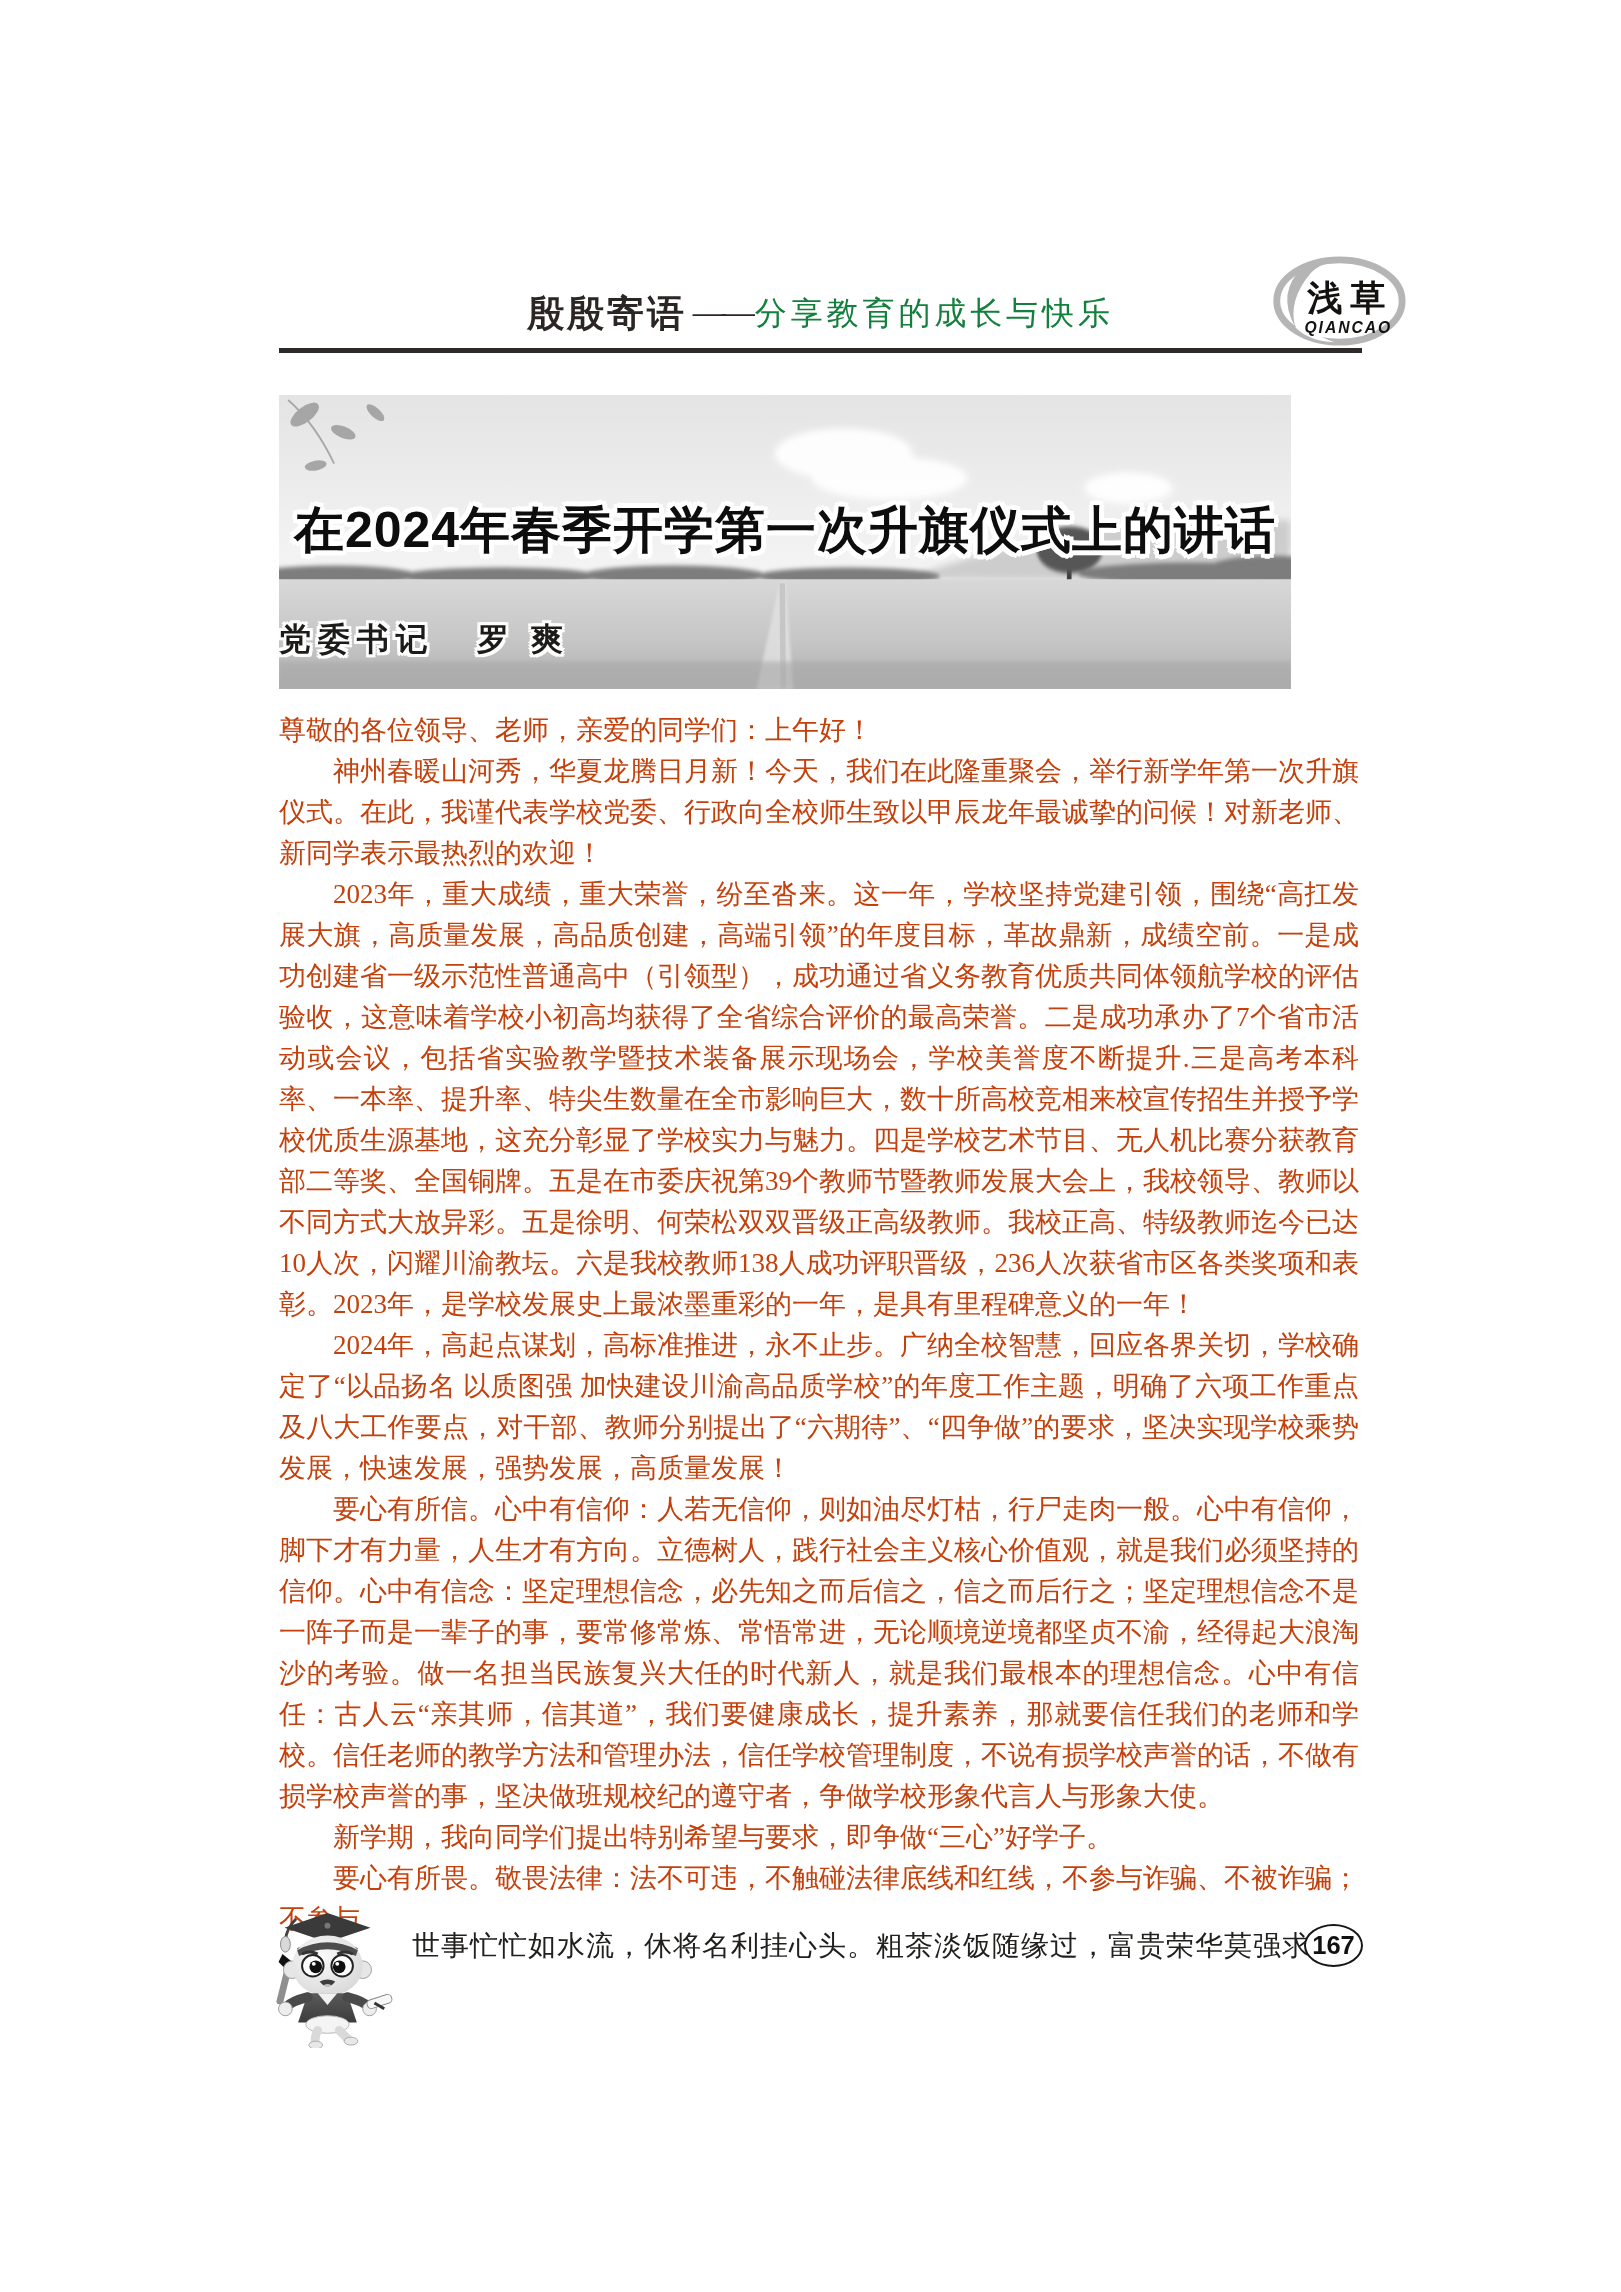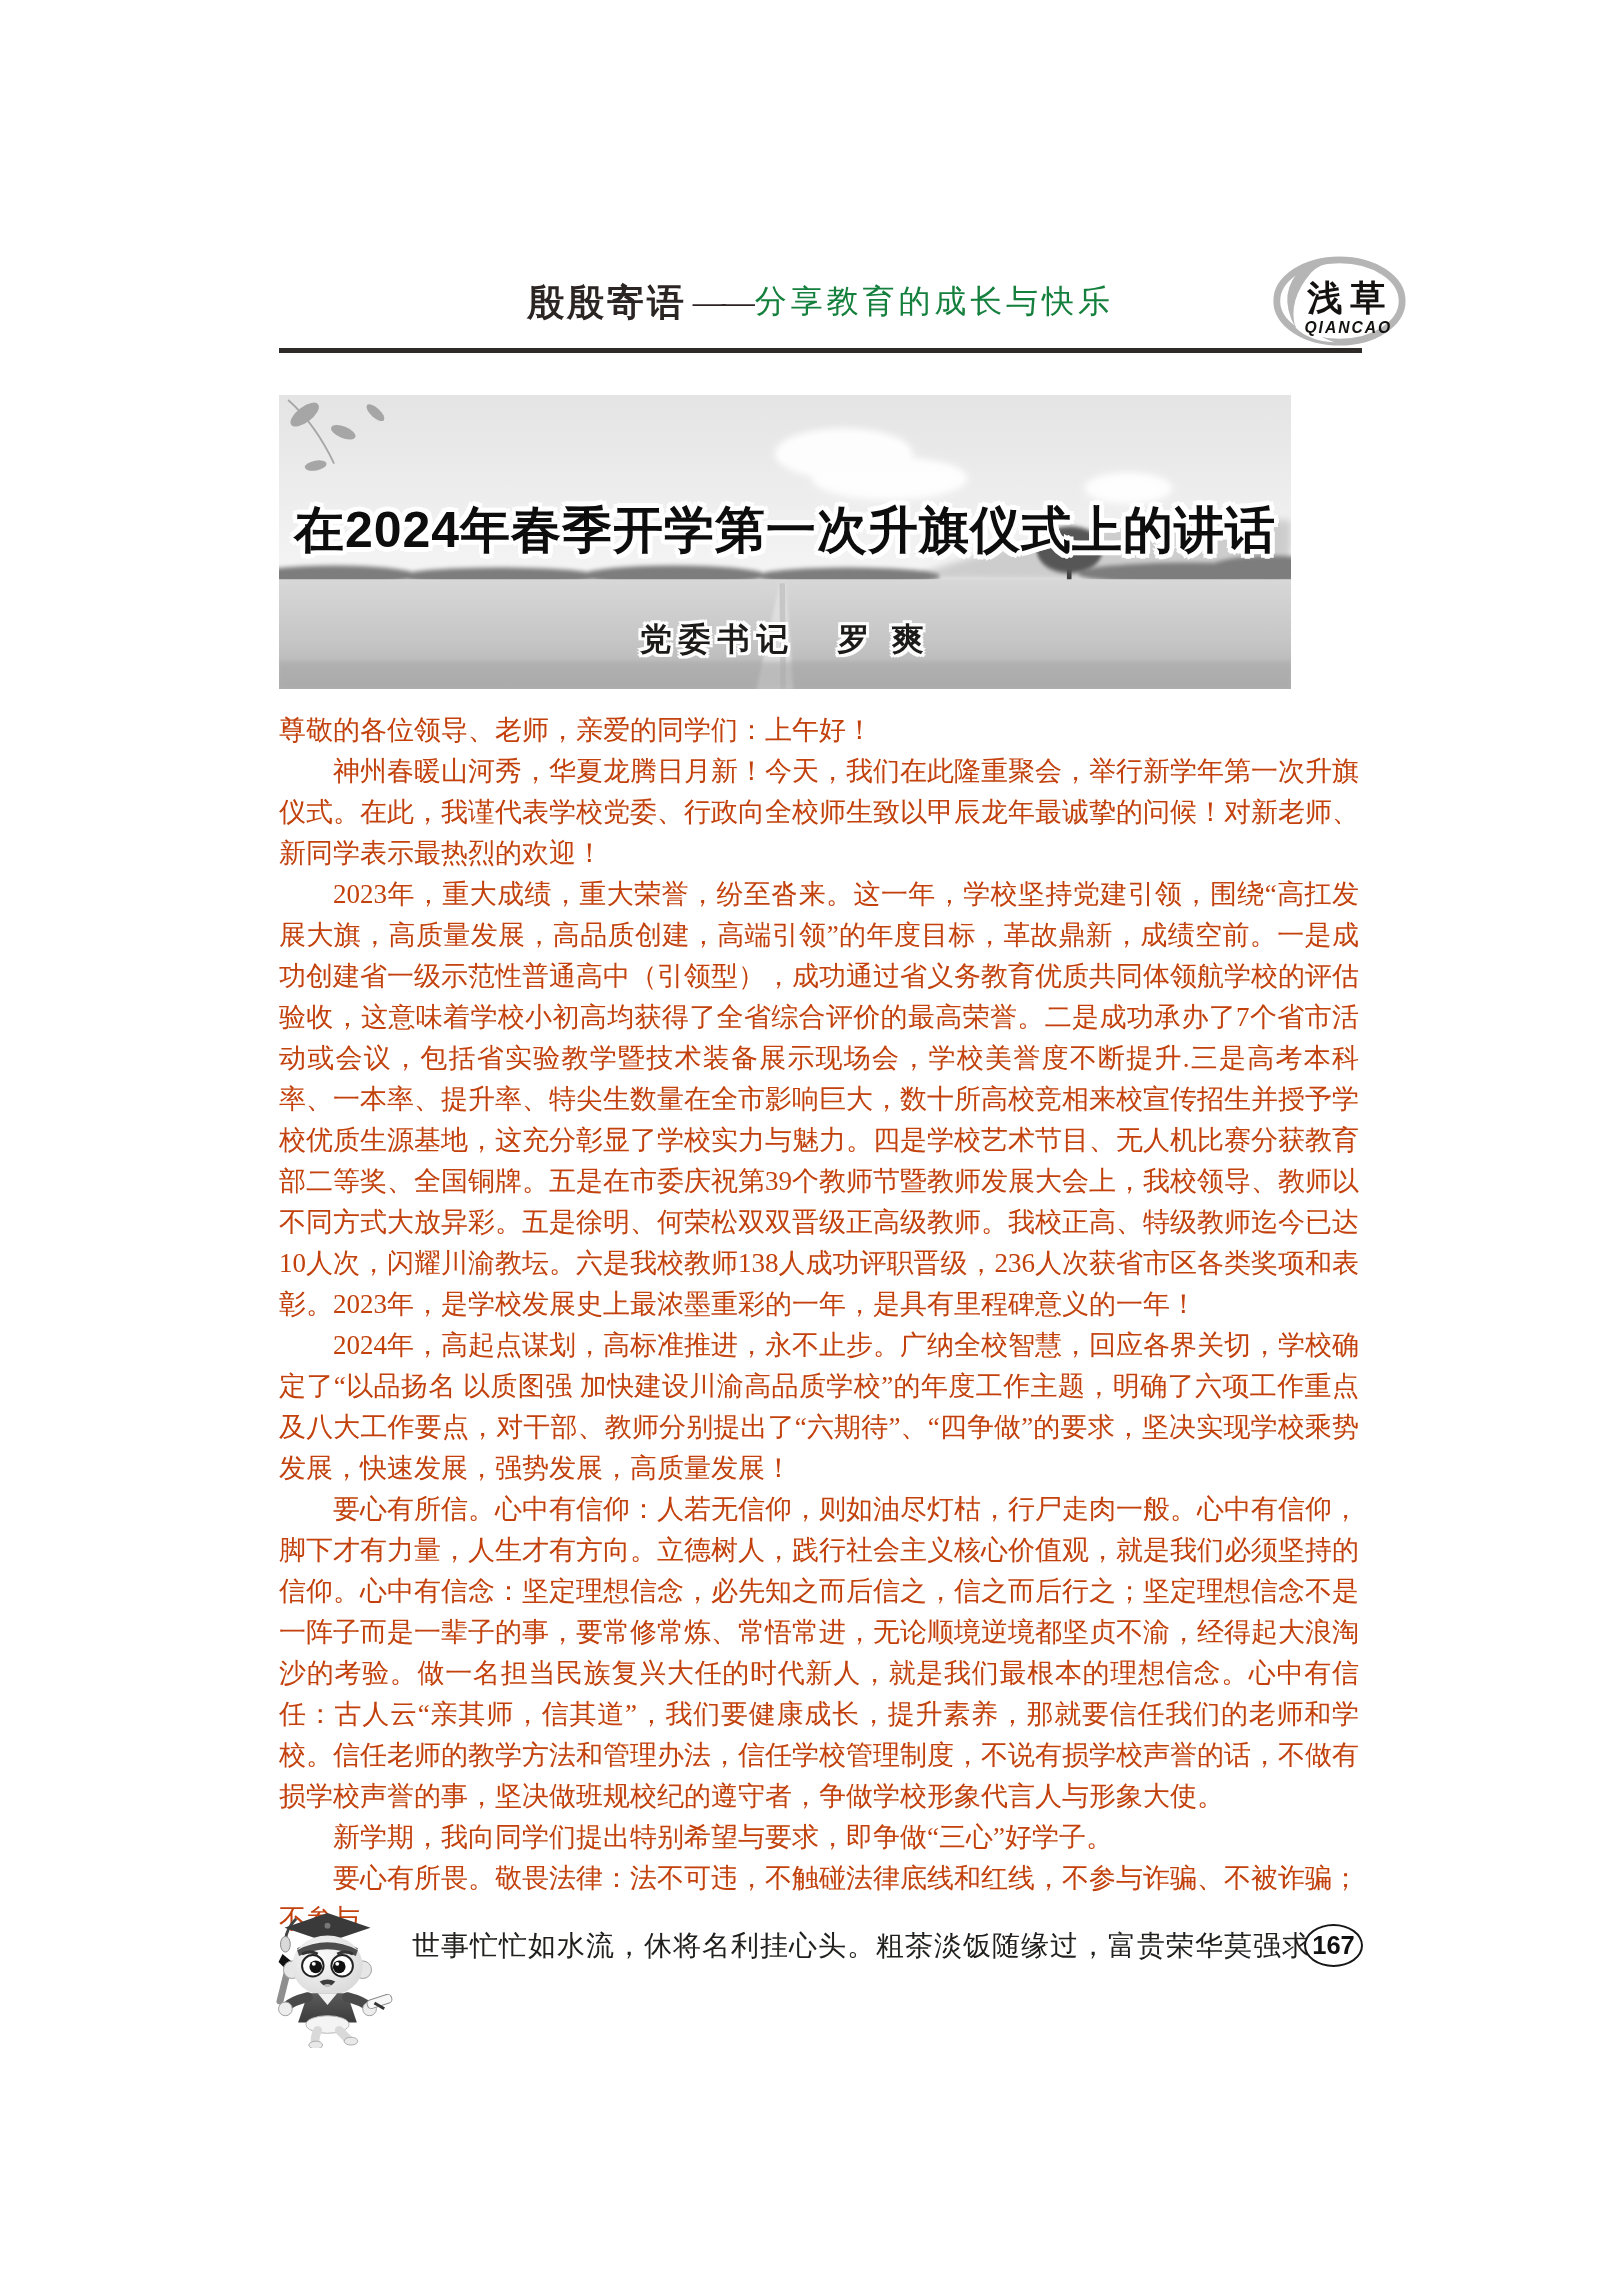--- a/index.html
+++ b/index.html
@@ -4,21 +4,21 @@
 <style>
   html,body { margin:0; padding:0; background:#ffffff; }
   .page {
     position:relative; width:1621px; height:2293px; background:#ffffff;
     font-family:"Liberation Serif","DejaVu Serif",serif; color:#262220; overflow:hidden;
   }
 
   
   .running-head {
     position:absolute; left:279px; top:284px; width:1083px; height:59px;
-    display:flex; align-items:flex-start; justify-content:center; white-space:nowrap;
+    display:flex; align-items:center; justify-content:center; white-space:nowrap;
   }
   .column-title {
     font-family:"Liberation Sans","DejaVu Sans",sans-serif;
     font-weight:900; font-size:37px; letter-spacing:2.9px; color:#2b2523; line-height:1;
   }
   .column-dash { font-size:33px; color:#2b2523; line-height:1.15; letter-spacing:-3.9px; padding:0 3.9px 2px 5.9px; }
   .column-subtitle { font-size:32px; letter-spacing:3.9px; color:#15803d; line-height:1.1; }
   .header-rule {
     position:absolute; left:279px; top:348px; width:1083px; height:4.9px; background:#2e2a27;
   }
@@ -33,21 +33,21 @@
   .banner { position:absolute; left:279px; top:395px; width:1012px; height:294px; overflow:hidden; }
   .banner svg.scene { position:absolute; inset:0; width:100%; height:100%; }
   .banner-title {
     position:absolute; left:0; top:108px; width:100%; text-align:center; white-space:nowrap;
     font-family:"Liberation Sans","DejaVu Sans",sans-serif; font-weight:900;
     font-size:50px; letter-spacing:1px; color:#0e0d0d; line-height:1.1;
     text-shadow:-3.9px -3.9px 0 #fff, 3.9px -3.9px 0 #fff, -3.9px 3.9px 0 #fff, 3.9px 3.9px 0 #fff,
                 -4.9px 0 0 #fff, 4.9px 0 0 #fff, 0 -4.9px 0 #fff, 0 4.9px 0 #fff;
   }
   .banner-byline {
-    position:absolute; left:0; top:223px; width:100%; text-align:center;
+    position:absolute; left:0; top:223px; width:100%; text-align:left;
     font-size:32px; font-weight:bold; letter-spacing:6.9px; color:#1c1b1a;
     text-shadow:-2.9px -2.9px 0 #fdfdfd, 2.9px -2.9px 0 #fdfdfd, -2.9px 2.9px 0 #fdfdfd, 2.9px 2.9px 0 #fdfdfd,
                 -2.9px 0 0 #fdfdfd, 2.9px 0 0 #fdfdfd, 0 -2.9px 0 #fdfdfd, 0 2.9px 0 #fdfdfd;
   }
   .banner-byline .byline-name { margin-left:27.4px; }
 
   
   .article {
     position:absolute; left:279px; top:710px; width:1080px;
     font-size:27px; line-height:41px; text-align:justify; color:#c2410c;

